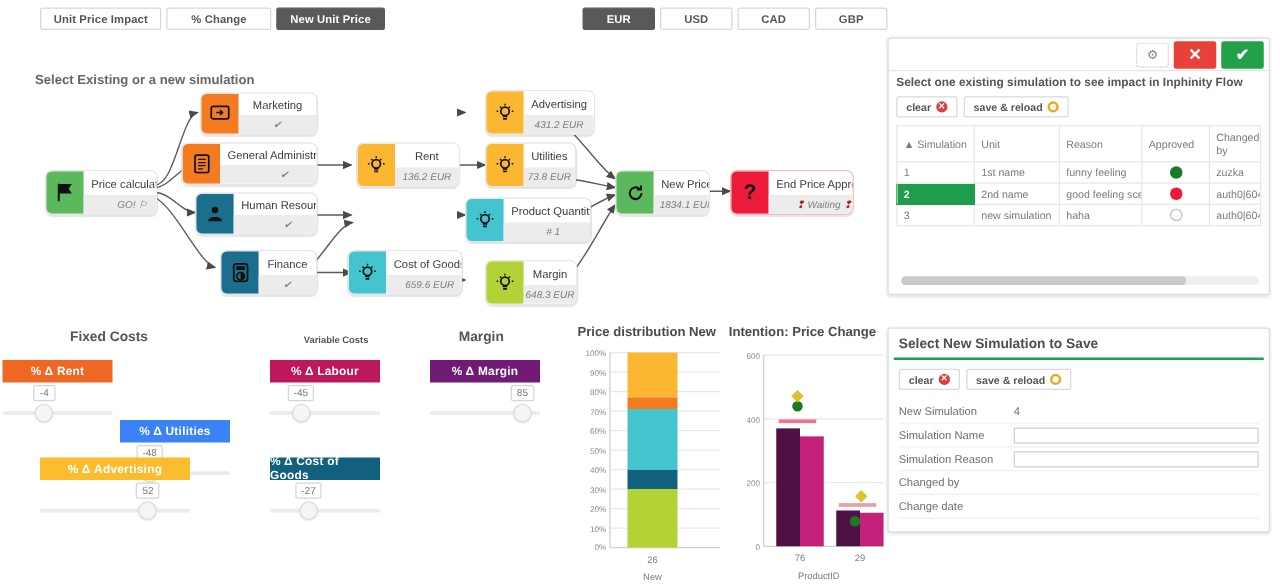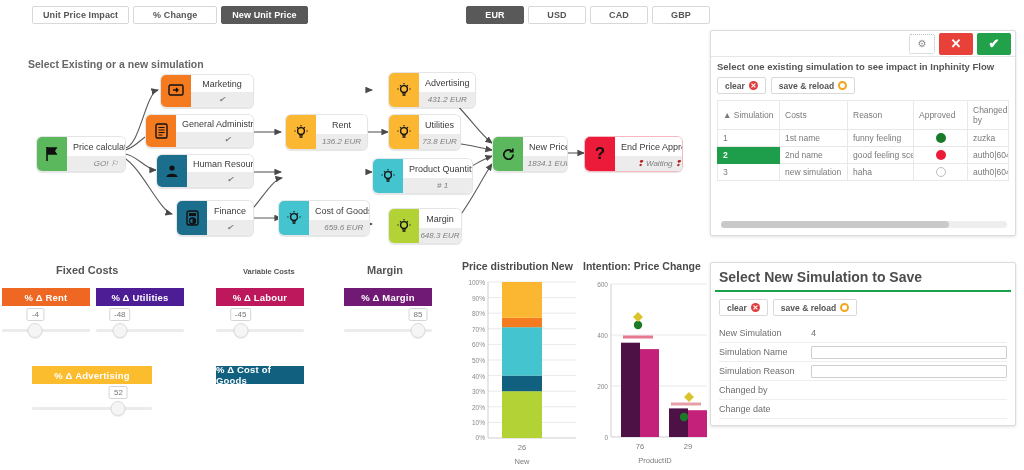--- a/index.html
+++ b/index.html
@@ -140,21 +140,21 @@
   table.sim tr.sel td:first-child { background:#1e9e4a; color:#fff; font-weight:bold; border-color:#1e9e4a; }
   .cdot { width:10px; height:10px; border-radius:50%; display:block; margin:0 auto; }
   .cdot.green { background:#1a7a28; }
   .cdot.red { background:#ed1b3a; }
   .cdot.empty { background:#fff; border:1px solid #bdbdbd; }
   .sbar { position:absolute; left:10px; bottom:7px; width:286px; height:7px; background:#eee; border-radius:4px; }
   .sbar i { position:absolute; left:0; top:0; width:228px; height:7px; background:#c9c9c9; border-radius:4px; }
 
   
   .p-bot { left:710px; top:262px; width:306px; height:164px; }
-  .p-bot-head { font-size:14px; font-weight:bold; color:#4d4d4d; padding:6px 8px 5px 8px; }
+  .p-bot-head { font-size:11px; font-weight:bold; color:#4d4d4d; padding:6px 8px 5px 8px; }
   .grn-rule { height:2px; background:#19a14b; margin:0 4px; }
   .frow {
     display:flex; align-items:center; height:19px;
     border-bottom:1px solid #efefef; margin:0 8px; font-size:9px; color:#6e6e6e;
   }
   .frow .k { width:92px; flex:0 0 92px; }
   .frow .v { font-size:9px; color:#6e6e6e; }
   .finp {
     flex:1; height:13px; border:1px solid #cfcfcf; background:#fff;
     border-radius:1px; font-size:8px; padding:0 3px; color:#555;
@@ -393,21 +393,21 @@
   <div class="sl" style="left:2px; top:30px; width:88px;">
     <div class="sl-head" style="background:#ee6723;">% Δ Rent</div>
     <div class="sl-track-wrap">
       <div class="sl-bubble" style="left:38%;">-4</div>
       <div class="sl-track"></div>
       <div class="sl-knob" style="left:38%;"></div>
     </div>
   </div>
 
   <div class="sl" style="left:96px; top:30px; width:88px;">
-    <div class="sl-head" style="background:#4c1d95;">% Δ Utilities</div>
+    <div class="sl-head" style="background:#3b82f6;margin-top:48px;">% Δ Utilities</div>
     <div class="sl-track-wrap">
       <div class="sl-bubble" style="left:27%;">-48</div>
       <div class="sl-track"></div>
       <div class="sl-knob" style="left:27%;"></div>
     </div>
   </div>
 
   <div class="sl" style="left:216px; top:30px; width:88px;">
     <div class="sl-head" style="background:#be185d;">% Δ Labour</div>
     <div class="sl-track-wrap">
@@ -430,20 +430,25 @@
     <div class="sl-head" style="background:#fbbc2e;">% Δ Advertising</div>
     <div class="sl-track-wrap">
       <div class="sl-bubble" style="left:72%;">52</div>
       <div class="sl-track"></div>
       <div class="sl-knob" style="left:72%;"></div>
     </div>
   </div>
 
   <div class="sl" style="left:216px; top:108px; width:88px;">
     <div class="sl-head" style="background:#12607f;">% Δ Cost of Goods</div>
+    <div class="sl-track-wrap">
+      <div class="sl-bubble" style="left:35%;">-27</div>
+      <div class="sl-track"></div>
+      <div class="sl-knob" style="left:35%;"></div>
+    </div>
   </div>
 </div>
 
 <div class="chart-box" style="left:462px; top:260px; width:118px; height:210px;">
   <div class="ch-title">Price distribution New</div>
   <svg width="118" height="192" viewBox="0 0 118 192" style="margin-top:2px;">
     <g stroke="#e9e9e9" stroke-width="1">
       <line x1="26" y1="8" x2="114" y2="8"></line>
       <line x1="26" y1="23.6" x2="114" y2="23.6"></line>
       <line x1="26" y1="39.2" x2="114" y2="39.2"></line>
@@ -537,21 +542,21 @@
     </div>
   </div>
 
   <table class="sim">
     <thead>
       <tr>
         <th style="width:62px;">
           <span>▲</span>
           <span>Simulation</span>
         </th>
-        <th style="width:68px;">Costs</th>
+        <th style="width:68px;">Unit</th>
         <th style="width:66px;">Reason</th>
         <th style="width:54px;">Approved</th>
         <th>Changed by</th>
       </tr>
     </thead>
     <tbody>
       <tr>
         <td>1</td>
         <td>1st name</td>
         <td>funny feeling</td>

